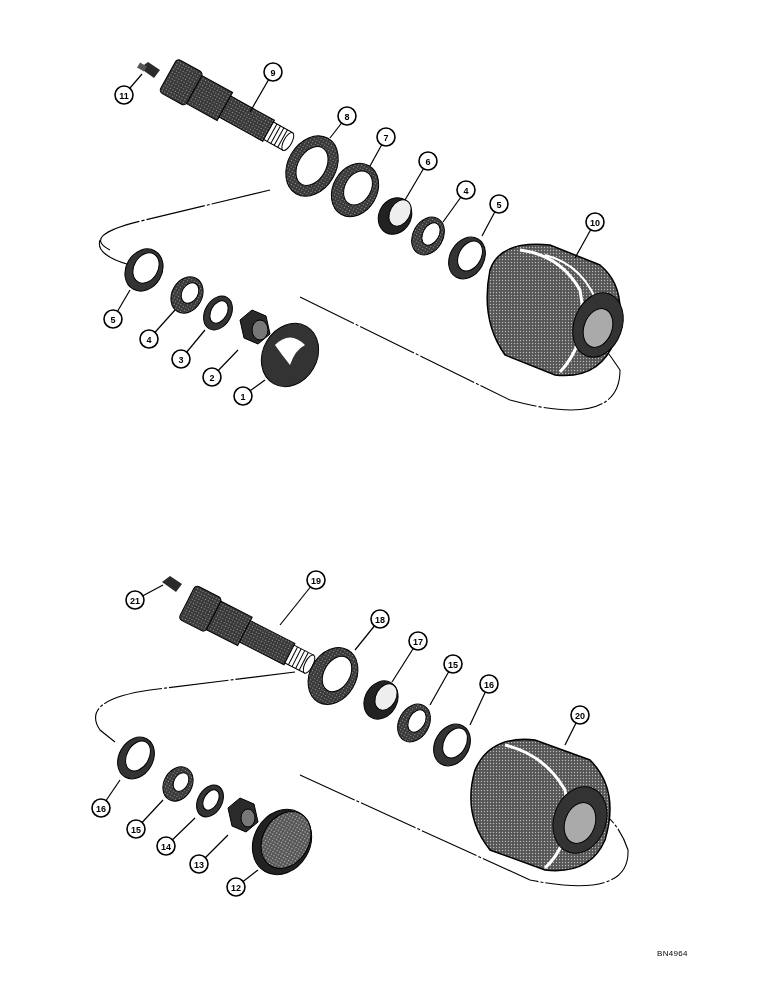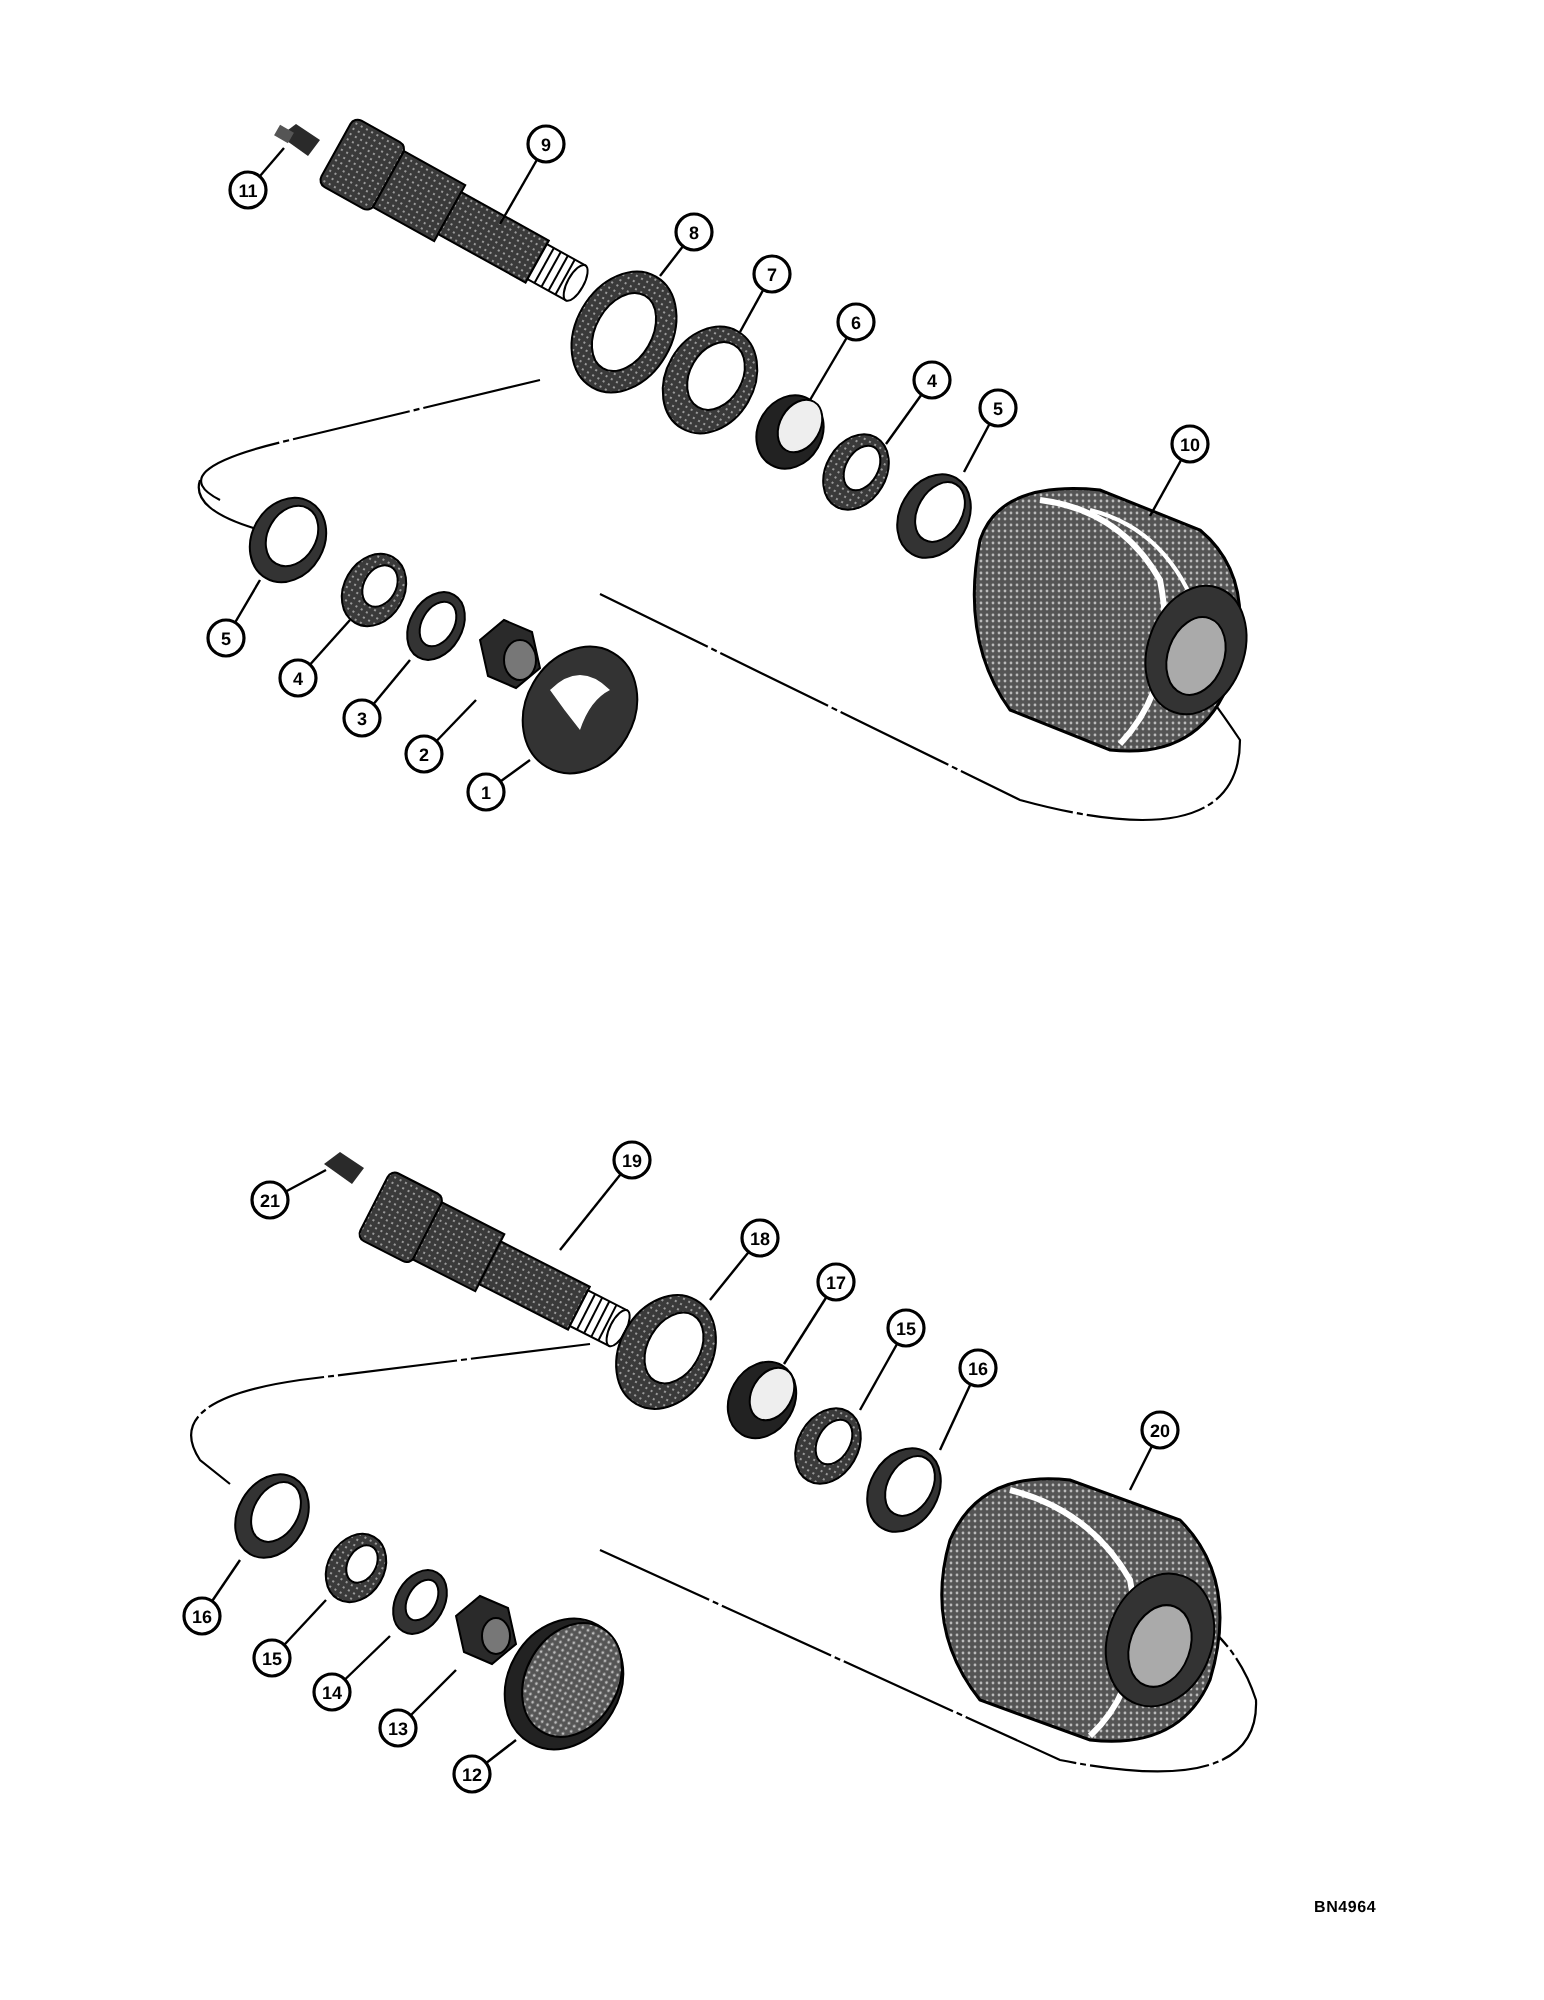--- a/index.html
+++ b/index.html
@@ -4,21 +4,21 @@
 <style>
   html, body { margin:0; padding:0; background:#ffffff; }
   body { width:772px; height:1000px; position:relative; overflow:hidden;
          font-family:"Liberation Sans", sans-serif; }
   svg.diagram { position:absolute; left:0; top:0; }
   .callout-circle { fill:#fff; stroke:#000; stroke-width:1.6; }
   .callout-text { font-family:"Liberation Sans", sans-serif; font-weight:bold;
                   font-size:9px; fill:#000; text-anchor:middle; dominant-baseline:central; }
   .leader { stroke:#000; stroke-width:1.2; fill:none; }
   .loop { stroke:#000; stroke-width:1.1; fill:none; stroke-dasharray:60 2 3 2; }
-  .ref-code { position:absolute; font-size:8px; font-weight:bold; color:#000; letter-spacing:0.3px; }
+  .ref-code { position:absolute; font-size:8px; font-weight:normal; color:#000; letter-spacing:0.3px; }
 </style>
 </head>
 <body>
 
 <svg class="diagram" width="772" height="1000" viewBox="0 0 772 1000" xmlns="http://www.w3.org/2000/svg">
   <defs>
     <pattern id="hatch" width="3" height="3" patternUnits="userSpaceOnUse">
       <rect width="3" height="3" fill="#3a3a3a"></rect>
       <rect x="0" y="0" width="1" height="1" fill="#9a9a9a"></rect>
     </pattern>

